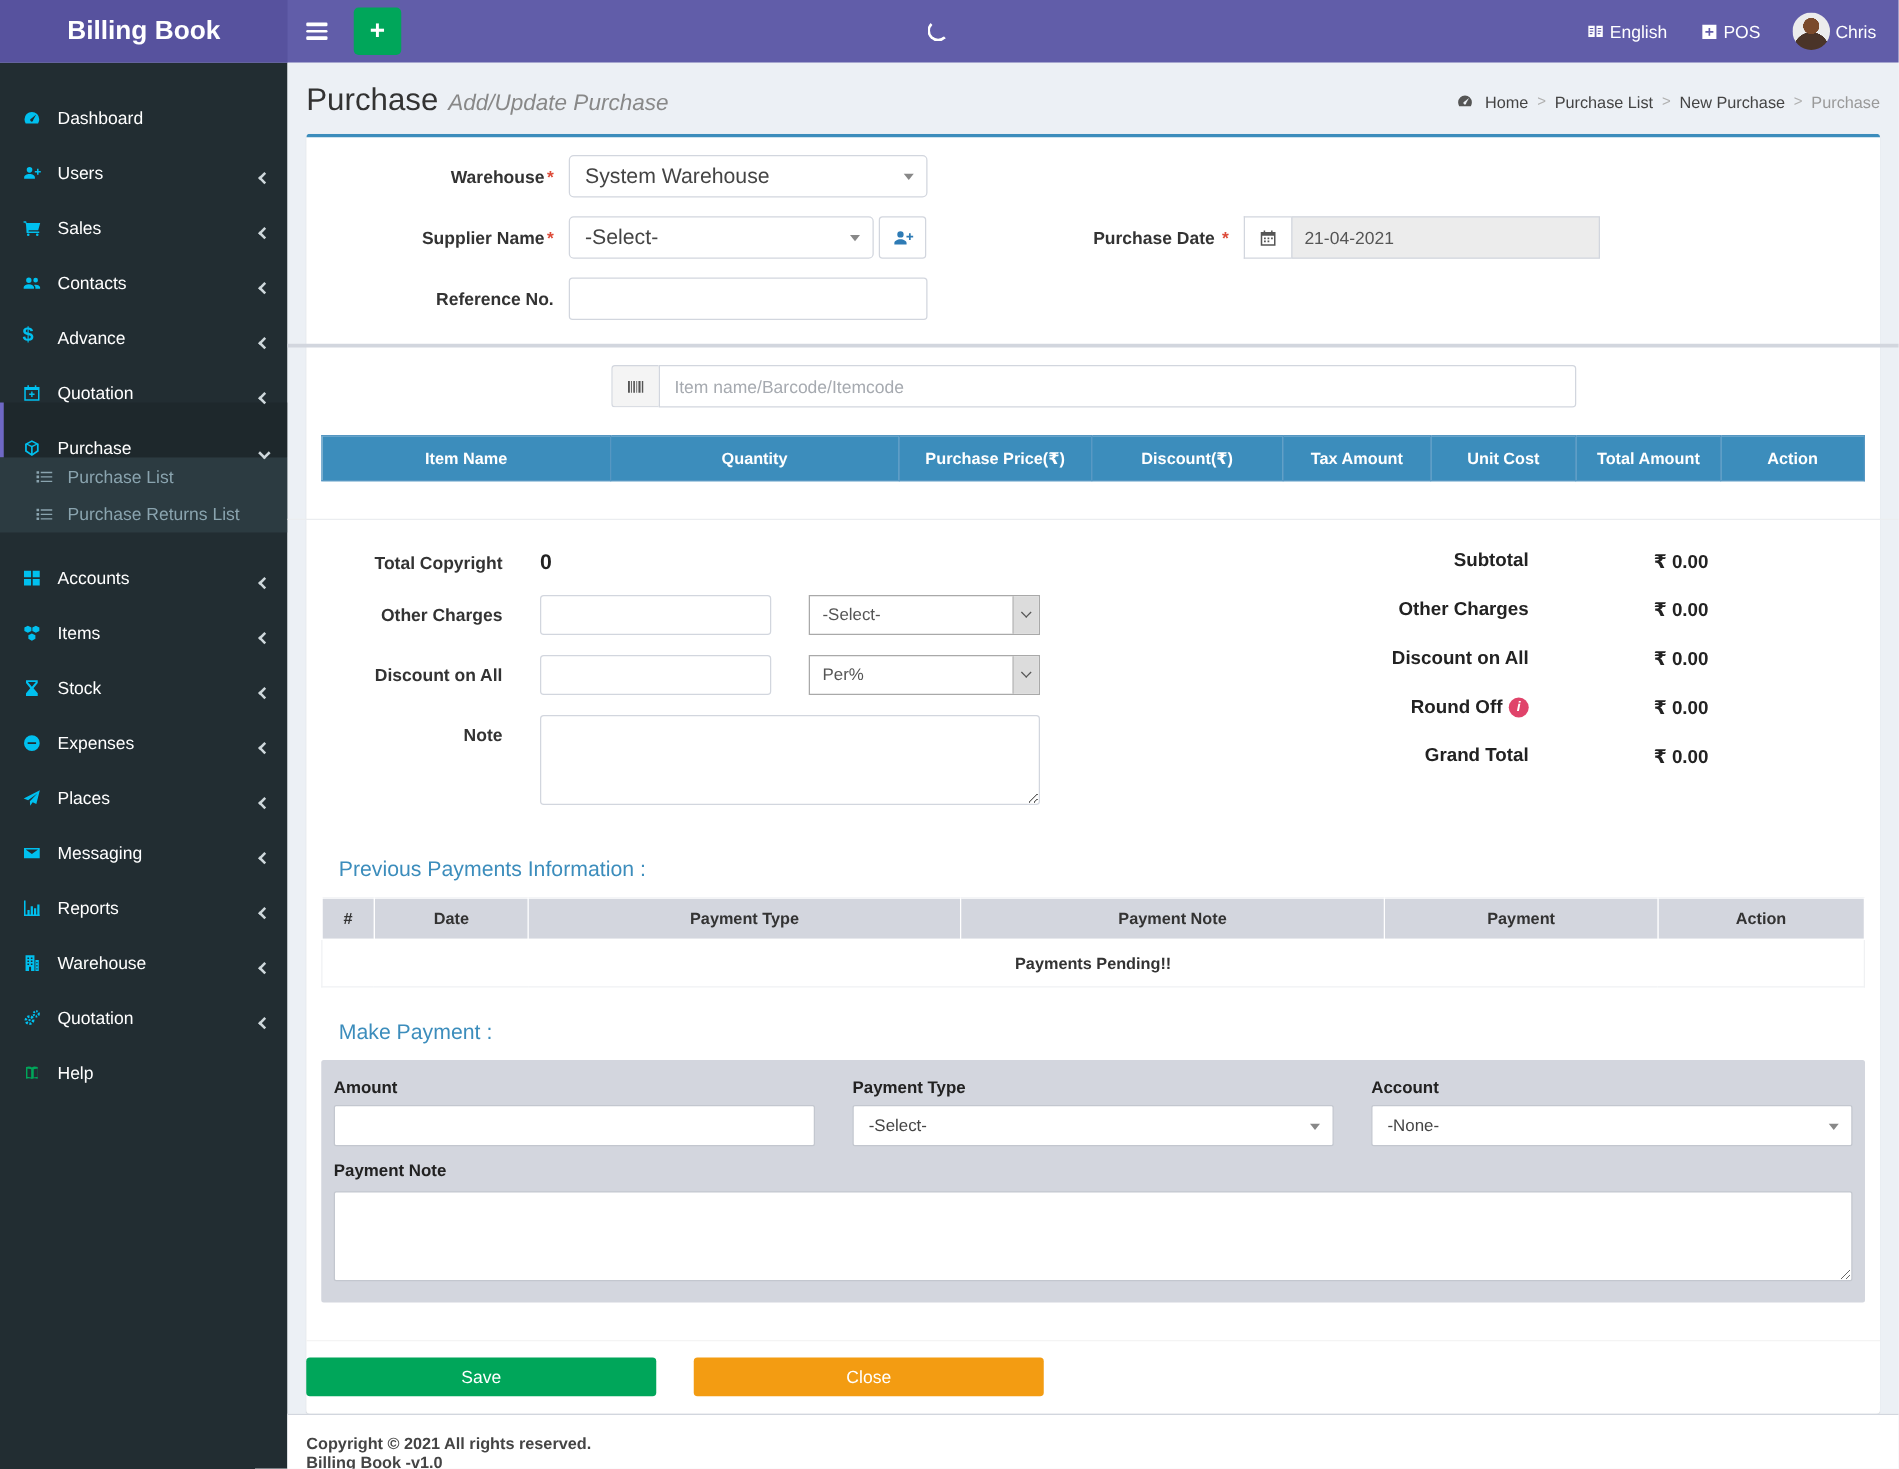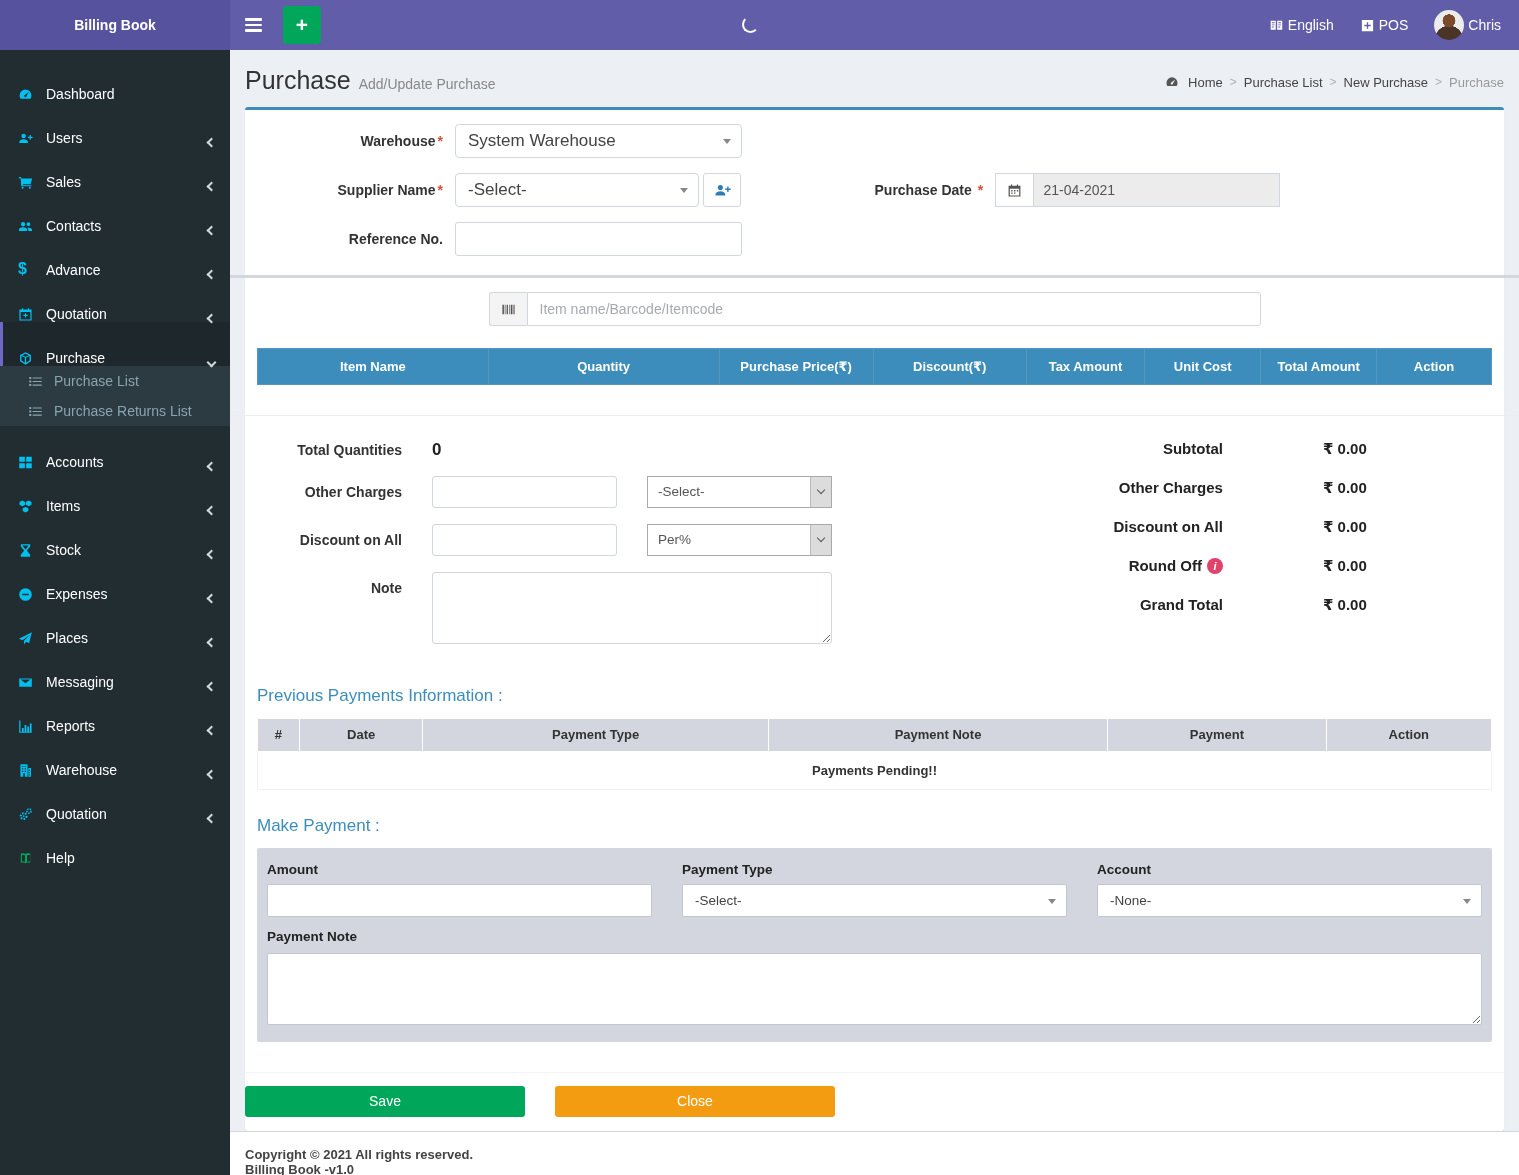--- a/index.html
+++ b/index.html
@@ -1,21 +1,21 @@
 <!DOCTYPE html>
 <html><head>
 <meta charset="utf-8">
 <style>
   * { box-sizing: border-box; margin: 0; padding: 0; }
   html,body { width:1519px; height:1175px; overflow:hidden; }
   body { font-family:"Liberation Sans","DejaVu Sans",sans-serif; font-size:14px; color:#333; background:#ecf0f5; }
 
   
   .topbar { height:50px; display:flex; background:#615da9; position:relative; }
-  .logo { width:230px; background:#57529e; color:#fff; font-size:14px; font-weight:bold;
+  .logo { width:230px; background:#57529e; color:#fff; font-size:21px; font-weight:bold;
           display:flex; align-items:center; justify-content:center; flex-shrink:0; }
   .nav-left { display:flex; align-items:center; }
   .hamburger { padding:0 15px; height:50px; display:flex; flex-direction:column; justify-content:center; gap:3px; cursor:pointer; }
   .hamburger span { width:17px; height:2.5px; background:#fff; border-radius:1px; }
   .add-btn { width:38px; height:38px; margin-left:6px; background:#00a65a; border:none; border-radius:4px;
              color:#fff; font-size:21px; font-weight:bold; line-height:36px; text-align:center; cursor:pointer; }
   .spinner { position:absolute; left:742px; top:16px; width:17px; height:17px; border-radius:50%;
              border:2.5px solid #fff; border-top-color:transparent; border-right-color:transparent; }
   .nav-right { margin-left:auto; display:flex; align-items:center; gap:26px; padding-right:18px; color:#fff; font-size:14px; }
   .nav-item { display:flex; align-items:center; gap:4px; cursor:pointer; }
@@ -40,21 +40,21 @@
   .chev.down { transform:rotate(-45deg); margin-top:-3px; }
   .submenu { background:#2c3b41; }
   .sub-item { height:30px; display:flex; align-items:center; padding-left:28px; color:#8aa4af; font-size:14px; cursor:pointer; }
   .sub-item .si-wrap { width:26px; color:#8aa4af; display:flex; }
 
   
   .main { flex:1; display:flex; flex-direction:column; background:#ecf0f5; }
   .content { flex:1; padding:10px 15px 0; }
   .content-header { display:flex; align-items:baseline; justify-content:space-between; padding:6px 0 12px; }
   .page-title { font-size:25px; font-weight:normal; color:#333; }
-  .page-subtitle { font-size:14px; color:#888; margin-left:8px; }
+  .page-subtitle { font-size:18px; color:#888; margin-left:8px;font-style:italic; }
   .breadcrumb { display:flex; align-items:center; gap:7px; font-size:13px; color:#444; }
   .breadcrumb .crumb { cursor:pointer; }
   .breadcrumb .sep { color:#b0b0b0; font-size:12px; }
   .breadcrumb .current { color:#999; cursor:default; }
   .bc-svg { width:14px; height:14px; fill:#555; margin-right:2px; }
 
   
   .box { background:#fff; border-top:3px solid #3c8dbc; border-radius:3px; box-shadow:0 1px 1px rgba(0,0,0,.1); }
   .box-body { padding:14px 15px 0; }
 
@@ -106,21 +106,21 @@
                  display:flex; align-items:center; justify-content:center; }
   .nsel .nchev { width:6px; height:6px; border-left:1.5px solid #555; border-bottom:1.5px solid #555; transform:rotate(-45deg); margin-top:-3px; }
   .note-ta { width:400px; height:72px; border:1px solid #d2d6de; border-radius:3px; padding:6px 10px; font-family:inherit; resize:both; }
   .srow { display:flex; align-items:center; margin-bottom:21px; }
   .slabel { width:262px; text-align:right; font-weight:bold; font-size:15px; color:#222; display:flex; justify-content:flex-end; align-items:center; gap:5px; }
   .svalue { margin-left:100px; font-weight:bold; font-size:15px; color:#222; }
   .info-icon { width:16px; height:16px; border-radius:50%; background:#e0436a; color:#fff; font-size:11px; font-weight:bold;
                display:inline-flex; align-items:center; justify-content:center; font-style:italic; cursor:pointer; }
 
   
-  .section-title { color:#3c8dbc; font-size:17px; font-weight:normal; margin:26px 12px 12px; }
+  .section-title { color:#3c8dbc; font-size:17px; font-weight:normal; margin:26px 26px 12px; }
   .pay-table { width:calc(100% - 24px); margin:0 12px; border-collapse:collapse; font-size:13px; }
   .pay-table th { background:#d3d6de; color:#333; font-weight:bold; height:33px; border:1px solid #fff; text-align:center; }
   .pay-table td { border:1px solid #f0f1f3; height:38px; text-align:center; font-weight:bold; color:#333; }
 
   .mp-panel { background:#d3d6de; margin:0 12px; padding:14px 10px 14px; border-radius:2px; }
   .mp-grid { display:grid; grid-template-columns:1fr 1fr 1fr; column-gap:30px; }
   .mp-label { font-weight:bold; font-size:13.5px; color:#222; margin-bottom:7px; }
   .mp-input { width:100%; height:33px; border:1px solid #c3c7cf; border-radius:2px; padding:0 10px; font-family:inherit; background:#fff; }
   .mp-sel { width:100%; height:33px; background:#fff; border:1px solid #c3c7cf; border-radius:2px; display:flex; align-items:center;
             padding:0 26px 0 12px; font-size:13.5px; color:#444; position:relative; cursor:pointer; }
@@ -446,21 +446,21 @@
                 <tr>
                   <td class="empty" colspan="8"></td>
                 </tr>
               </tbody>
           </table>
         </div>
 
         <div class="totals">
           <div>
             <div class="trow">
-              <div class="tlabel">Total Quantities</div>
+              <div class="tlabel">Total Copyright</div>
               <div class="tq-value">0</div>
             </div>
             <div class="trow">
               <div class="tlabel">Other Charges</div>
               <input class="inp185" style="">
               <div class="nsel">
                   <span>-Select-</span>
                   <span class="strip">
                     <span class="nchev"></span>
                   </span>

